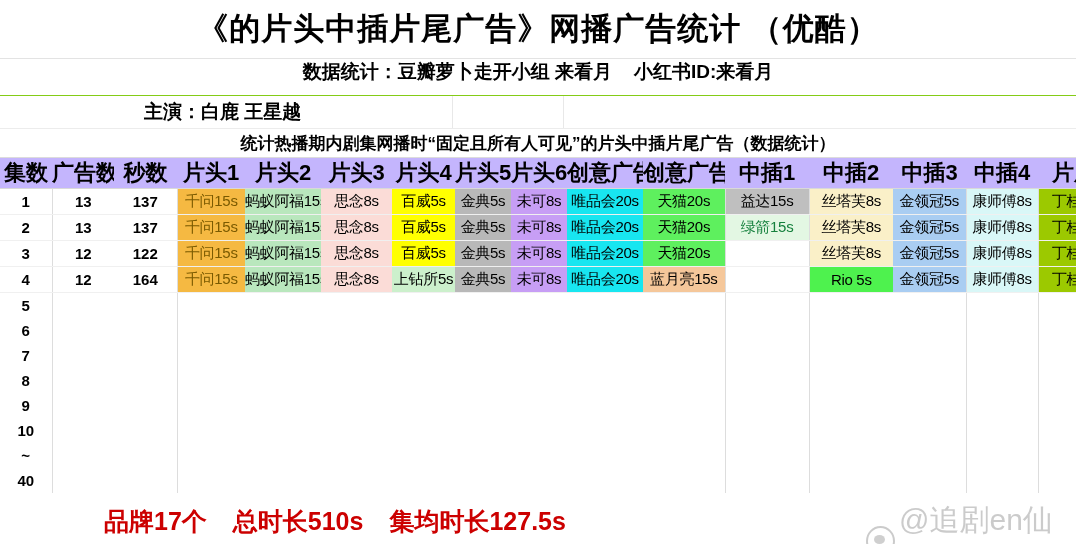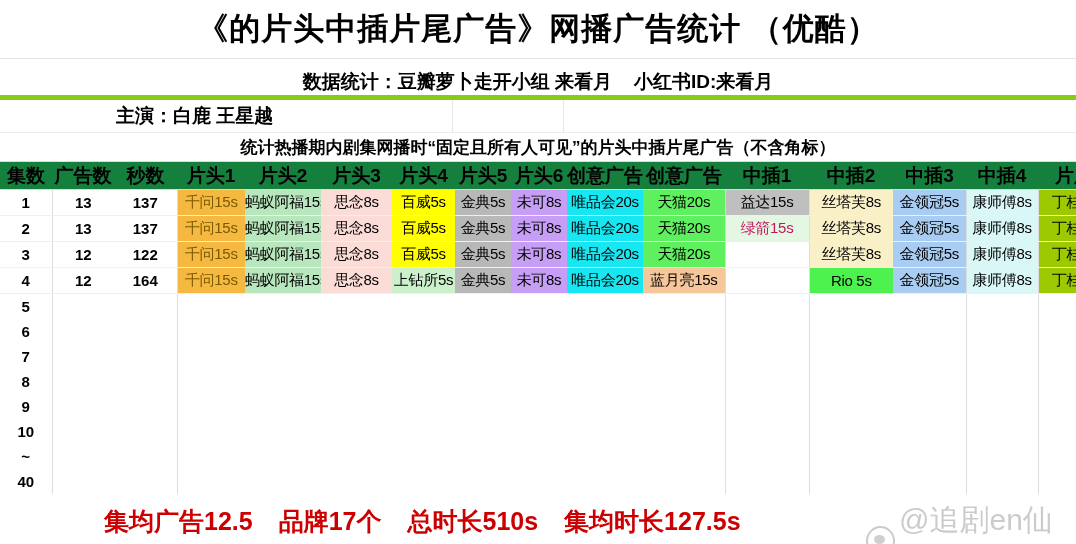--- a/index.html
+++ b/index.html
@@ -15,33 +15,33 @@
 
   
   .title-row{
     height:58px;
     display:flex;align-items:center;justify-content:center;
     font-size:31px;font-weight:bold;letter-spacing:1px;
     border-bottom:1px solid #e3e3e3;
   }
   .sub-row{
     height:36px;
-    display:flex;align-items:flex-end;justify-content:center;
+    display:flex;align-items:flex-start;justify-content:center;
     font-size:19px;font-weight:bold;
-    border-bottom:5px solid #84cc16;
+    border-bottom:1px solid #84cc16;
   }
   .sub-row .gap{display:inline-block;width:22px;}
   .sub-row2{
     height:32px;
     display:flex;align-items:center;
     font-size:19px;font-weight:bold;
     border-bottom:1px solid #ececec;
     position:relative;
   }
-  .sub-row2 .left{position:absolute;left:116px;}
+  .sub-row2 .left{position:absolute;left:144px;}
   .sub-row2 .right{position:absolute;left:706px;}
   .sub-row2 .vline{position:absolute;top:0;bottom:0;width:1px;background:#e8e8e8;}
   .sub-row3{
     height:28px;
     display:flex;align-items:center;justify-content:center;
     font-size:17px;font-weight:bold;
     border-bottom:1px solid #dcdcdc;
   }
 
   
@@ -54,24 +54,24 @@
     padding:0;
     margin:0;
     height:25px;
     text-align:center;
     vertical-align:middle;
     font-size:15px;
     white-space:nowrap;
     overflow:hidden;
   }
   table.grid th{
-    font-size:19px;
+    font-size:22px;
     font-weight:bold;
     height:27px;
-    background:#15803d;
+    background:#c4b5fd;
     border-bottom:1px solid #d9d9d9;
   }
   .hline td{border-bottom:1px solid #f0f0f0;}
   .num{font-size:18px;font-weight:bold;}
   .vb{border-right:1px solid #dddddd;}
   td.ad{font-size:14px;letter-spacing:-0.3px;}
 
   
   .summary{
     position:absolute;
@@ -117,21 +117,21 @@
     <span class="gap"></span>
     <span>小红书ID:来看月</span>
   </div>
 
   <div class="sub-row2">
     <span class="vline" style="left:452px;"></span>
     <span class="vline" style="left:563px;"></span>
     <span class="left">主演：白鹿 王星越</span>
   </div>
 
-  <div class="sub-row3">统计热播期内剧集网播时“固定且所有人可见”的片头中插片尾广告（不含角标）</div>
+  <div class="sub-row3">统计热播期内剧集网播时“固定且所有人可见”的片头中插片尾广告（数据统计）</div>
 
   <table class="grid">
     <colgroup>
       <col style="width:52px">
         <col style="width:62px">
         <col style="width:63px">
       <col style="width:68px">
         <col style="width:76px">
         <col style="width:71px">
       <col style="width:63px">
@@ -189,21 +189,21 @@
           <td class="num">13</td>
           <td class="num vb">137</td>
           <td class="ad" style="background:#f5b942;color:#7a5a00;">千问15s</td>
           <td class="ad" style="background:#b9e7bd;color:#000000;">蚂蚁阿福15s</td>
           <td class="ad" style="background:#fbdcd7;color:#000000;">思念8s</td>
           <td class="ad" style="background:#ffff00;color:#000000;">百威5s</td>
           <td class="ad" style="background:#b8b8b8;color:#000000;">金典5s</td>
           <td class="ad" style="background:#c79ef5;color:#000000;">未可8s</td>
           <td class="ad" style="background:#18e6f0;color:#000000;">唯品会20s</td>
           <td class="ad" style="background:#5ef05e;color:#000000;border-right:1px solid #dddddd;">天猫20s</td>
-          <td class="ad" style="background:#e3f7e3;color:#be185d;border-right:1px solid #dddddd;">绿箭15s</td>
+          <td class="ad" style="background:#e3f7e3;color:#15803d;border-right:1px solid #dddddd;">绿箭15s</td>
           <td class="ad" style="background:#faf0c8;color:#000000;">丝塔芙8s</td>
           <td class="ad" style="background:#a9cdf2;color:#000000;border-right:1px solid #dddddd;">金领冠5s</td>
           <td class="ad" style="background:#d9f7f7;color:#000000;border-right:1px solid #dddddd;">康师傅8s</td>
           <td class="ad" style="background:#9cc900;color:#000000;">丁桂5s</td>
         </tr>
         <tr class="hline">
           <td class="num vb">3</td>
           <td class="num">12</td>
           <td class="num vb">122</td>
           <td class="ad" style="background:#f5b942;color:#7a5a00;">千问15s</td>
@@ -379,21 +379,20 @@
           <td class="ad" style="background:#ffffff;color:#000000;border-right:1px solid #dddddd;"></td>
           <td class="ad" style="background:#ffffff;color:#000000;"></td>
           <td class="ad" style="background:#ffffff;color:#000000;border-right:1px solid #dddddd;"></td>
           <td class="ad" style="background:#ffffff;color:#000000;border-right:1px solid #dddddd;"></td>
           <td class="ad" style="background:#ffffff;color:#000000;"></td>
         </tr>
       </tbody>
   </table>
 
   <div class="summary" id="summary" style="color: rgb(204, 0, 0);">
-      <span class="item">集均广告12.5</span>
       <span class="item">品牌17个</span>
       <span class="item">总时长510s</span>
       <span class="item">集均时长127.5s</span>
     </div>
 
   <div class="watermark">
     <span class="wm-logo"></span>
     <span>@追剧en仙女</span>
   </div>
 

